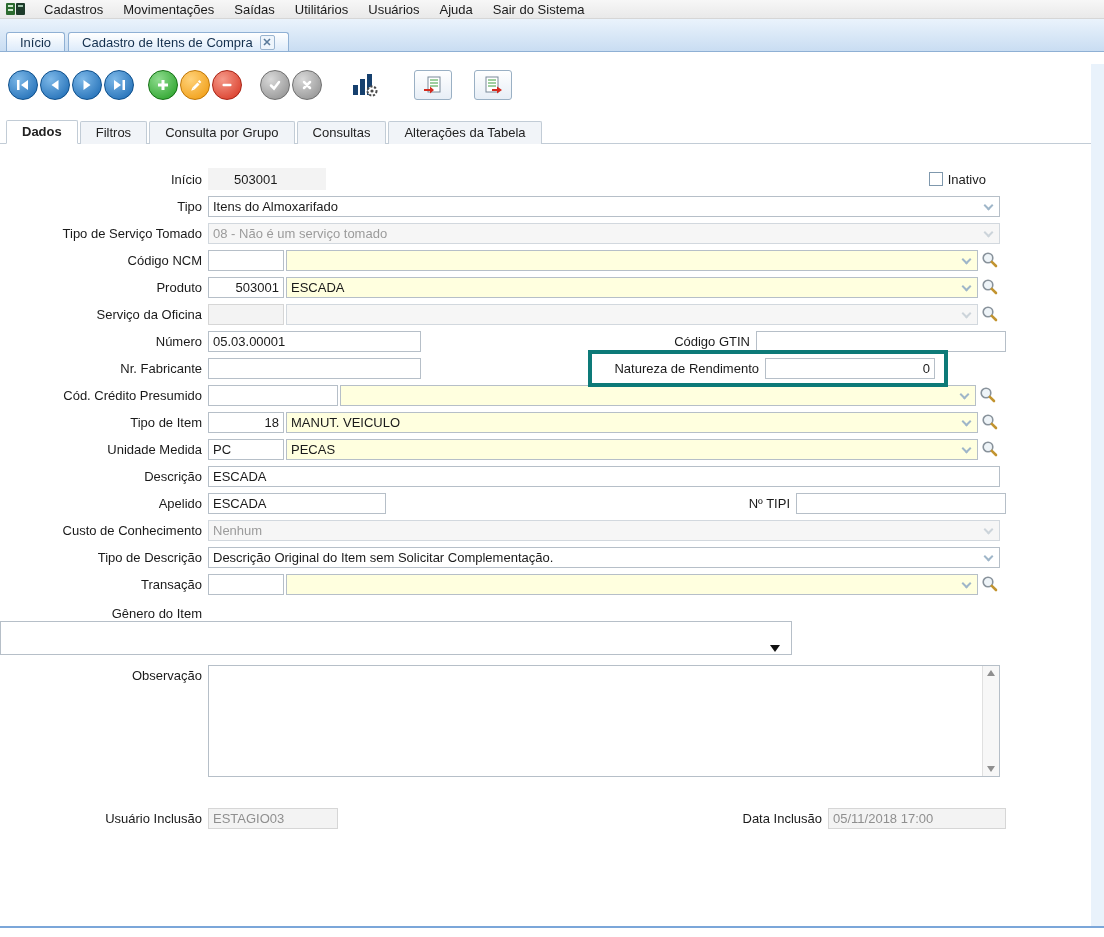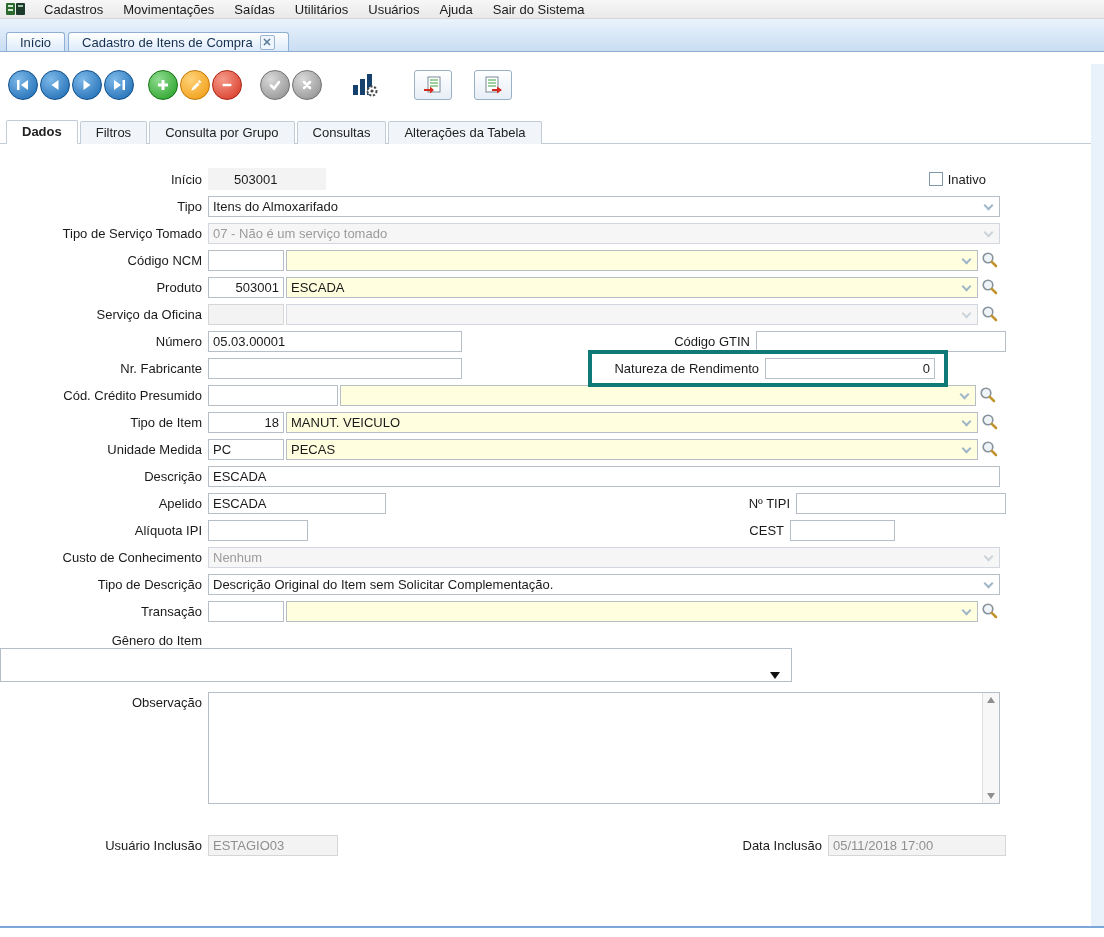--- a/index.html
+++ b/index.html
@@ -84,21 +84,21 @@
     height:21px; border:1px solid #b6bfc8; background:#fff; padding:0 4px;
     font-family:"Liberation Sans",sans-serif; font-size:13px; color:#1a1a1a; flex:none;
   }
   .txt.right { text-align:right; }
   .txt.ro { background:#f3f3f3; border:1px solid #d6d6d6; color:#8f8f8f; }
   .plain {
     height:22px; background:#f3f3f3; padding:1px 4px 0 26px; width:118px; flex:none;
     display:flex; align-items:center;
   }
   .w76{width:76px} .w100{width:100px} .w105{width:105px} .w130{width:130px}
-  .w170{width:170px} .w178{width:178px} .w210{width:210px} .w213{width:254px}
+  .w170{width:170px} .w178{width:178px} .w210{width:210px} .w213{width:213px}
   .w250{width:250px} .w792{width:792px}
 
   .combo {
     position:relative; height:21px; border:1px solid #b6bfc8; background:#fff;
     display:flex; align-items:center; padding:0 20px 0 4px; flex:none; cursor:default;
     white-space:nowrap; overflow:hidden;
   }
   .combo.yellow { background:var(--field-yellow,#ffffdf); }
   .combo.disabled { background:#f6f6f6; color:#9b9b9b; border-color:#d2d8de; }
   .combo .chev {
@@ -285,21 +285,21 @@
       <span class="lbl">Tipo</span>
       <div class="combo w792">
         <span>Itens do Almoxarifado</span>
         <span class="chev"></span>
       </div>
     </div>
 
     <div class="row">
       <span class="lbl">Tipo de Serviço Tomado</span>
       <div class="combo disabled w792">
-        <span>07 - Não é um serviço tomado</span>
+        <span>08 - Não é um serviço tomado</span>
         <span class="chev"></span>
       </div>
     </div>
 
     <div class="row">
       <span class="lbl">Código NCM</span>
       <input class="txt w76" value="" style="">
       <div class="combo yellow wmain">
         <span></span>
         <span class="chev"></span>
@@ -413,28 +413,20 @@
 
     <div class="row">
       <span class="lbl">Apelido</span>
       <input class="txt w178" value="ESCADA" style="">
       <span class="rgroup">
         <span class="rlbl">Nº TIPI</span>
         <input class="txt w210" value="" style="">
       </span>
     </div>
 
-    <div class="row">
-      <span class="lbl">Alíquota IPI</span>
-      <input class="txt w100" value="" style="">
-      <span class="rgroup cest-group">
-        <span class="rlbl">CEST</span>
-        <input class="txt w105" value="" style="">
-      </span>
-    </div>
 
     <div class="row">
       <span class="lbl">Custo de Conhecimento</span>
       <div class="combo disabled w792">
         <span>Nenhum</span>
         <span class="chev"></span>
       </div>
     </div>
 
     <div class="row">

